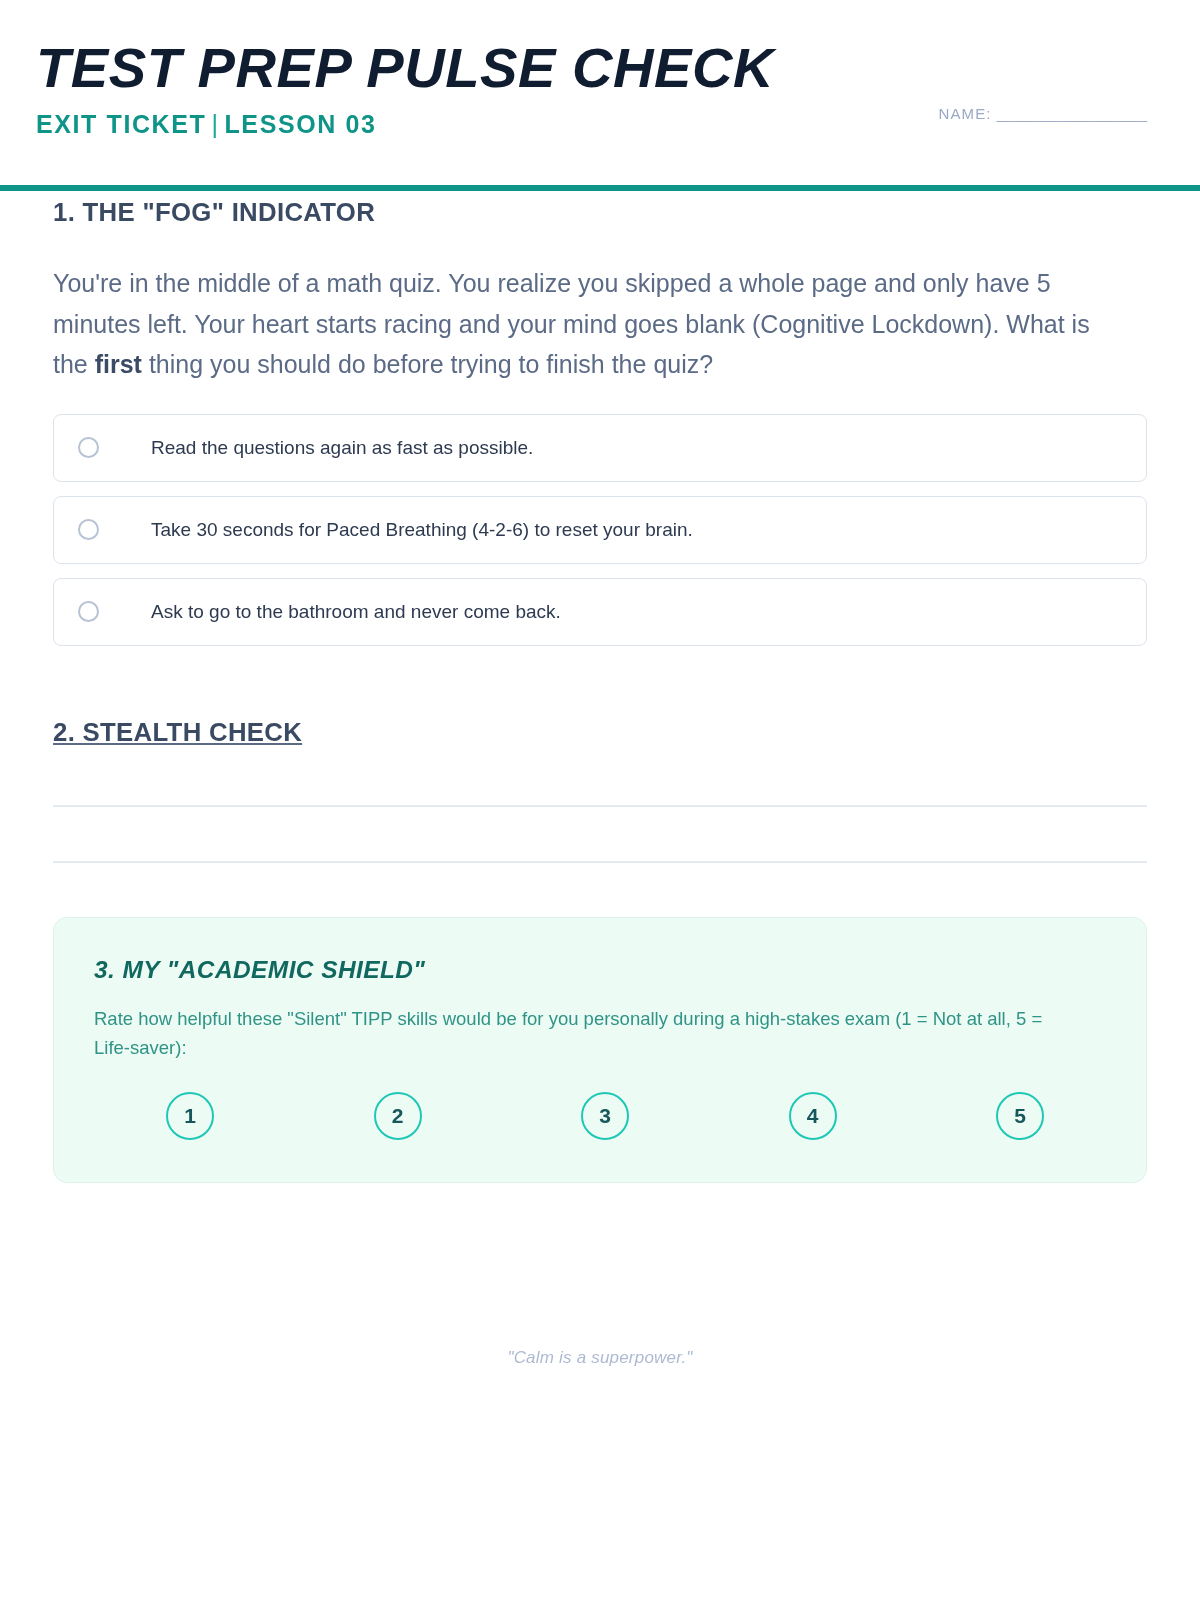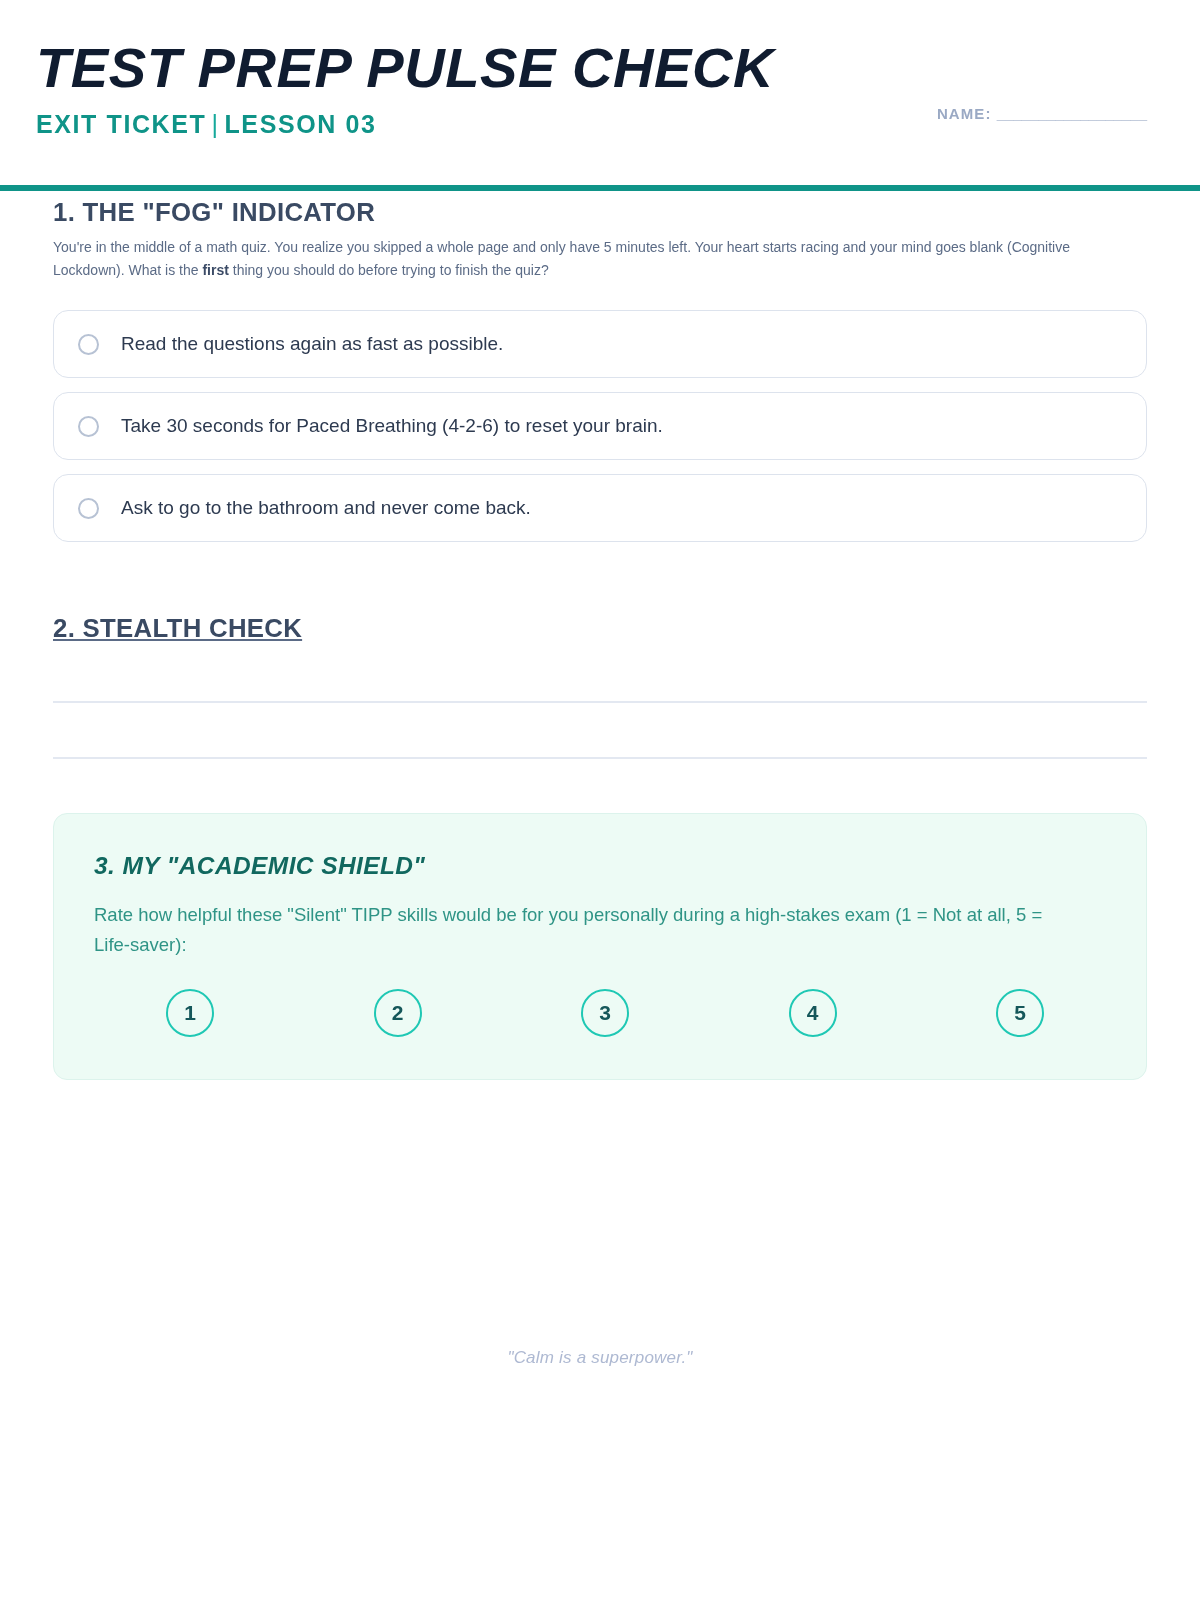--- a/index.html
+++ b/index.html
@@ -49,21 +49,21 @@
   .subtitle .divider-pipe {
     color: #16a99b;
     font-weight: 400;
     padding: 0 5px;
   }
   .name-field {
     position: absolute;
     right: 53px;
     top: 105px;
     font-size: 15px;
-    font-weight: 700;
+    font-weight: 400;
     letter-spacing: 1.1px;
     color: #9aa9c4;
     white-space: nowrap;
   }
   .name-field .name-blank {
     letter-spacing: 0px;
     color: #9aa9c4;
   }
 
   .rule-bar {
@@ -89,42 +89,43 @@
     font-size: 25px;
     font-weight: 700;
     letter-spacing: 0.3px;
     color: #3a4a63;
     text-transform: uppercase;
     margin: 0;
     transform: scaleX(1.03);
     transform-origin: left center;
   }
   .prompt {
-    font-size: 14px;
+    font-size: 25px;
     line-height: 1.62;
     color: #5b6b86;
-    margin-top: 9px;
+    margin-top: 36px;
     max-width: 1065px;
   }
   .prompt b { color: #3b4b66; font-weight: 700; }
 
   
   .options {
     margin-top: 29px;
   }
   .option {
     display: flex;
     align-items: center;
     height: 68px;
     border: 1px solid #dde3ed;
-    border-radius: 15px;
+    border-radius: 8px;
     background: #ffffff;
     padding: 0 24px;
     box-sizing: border-box;
     margin-bottom: 14px;
+    gap: 30px;
   }
   .radio {
     width: 21px;
     height: 21px;
     border-radius: 50%;
     border: 2px solid #b7c2d4;
     background: #fff;
     flex: 0 0 auto;
     box-sizing: border-box;
   }

